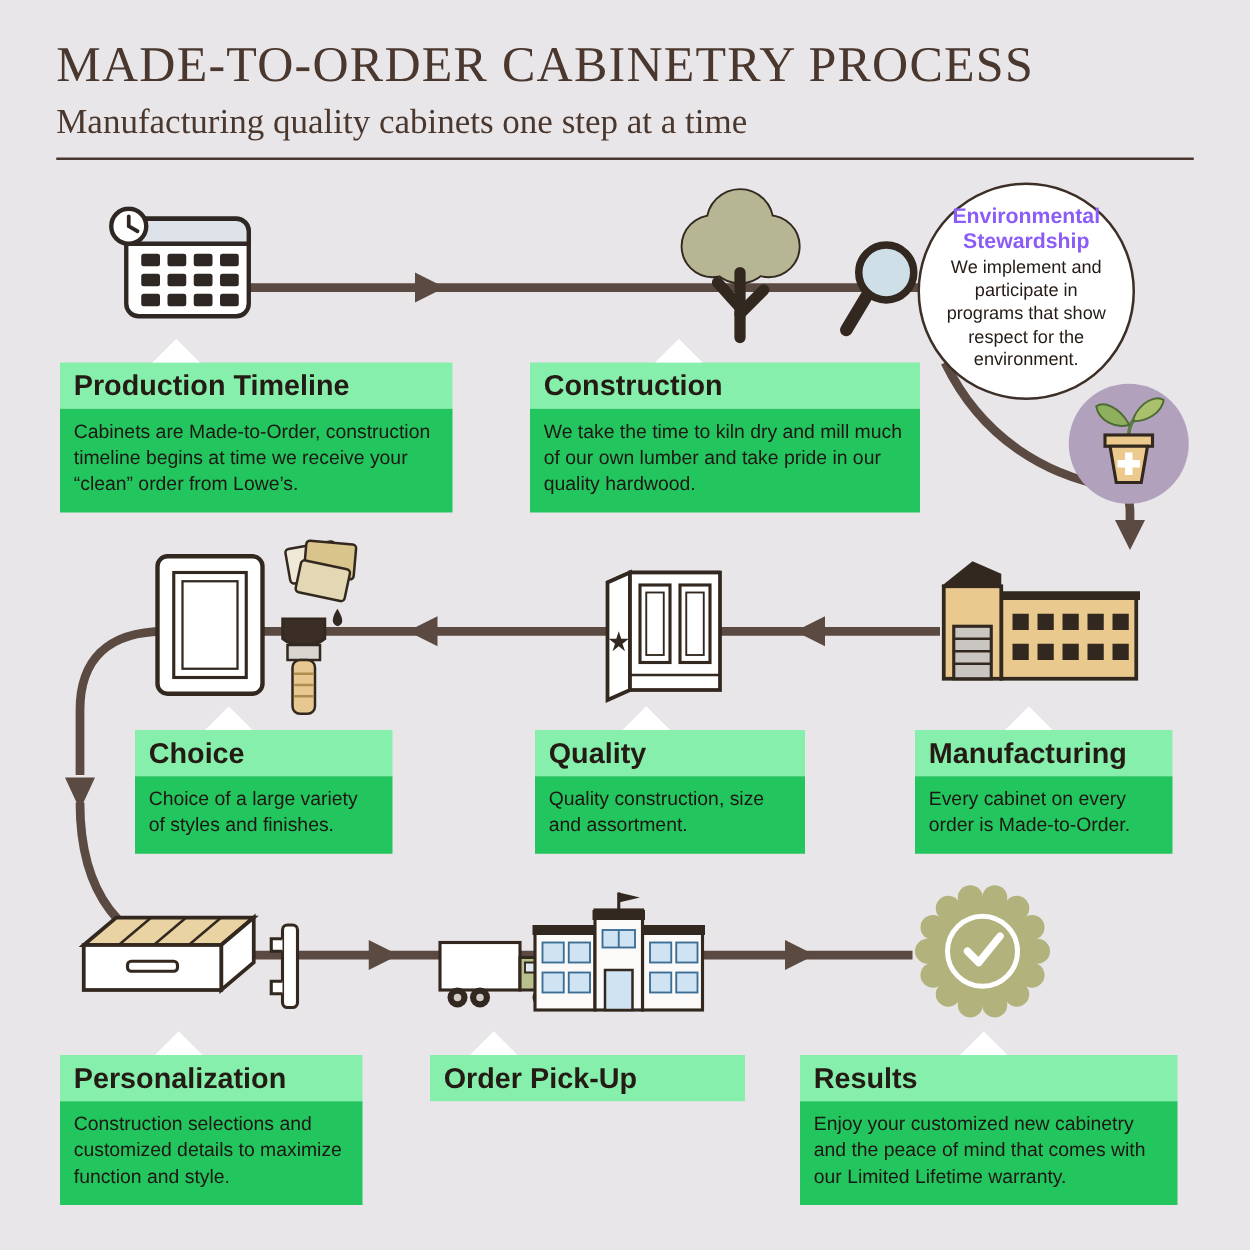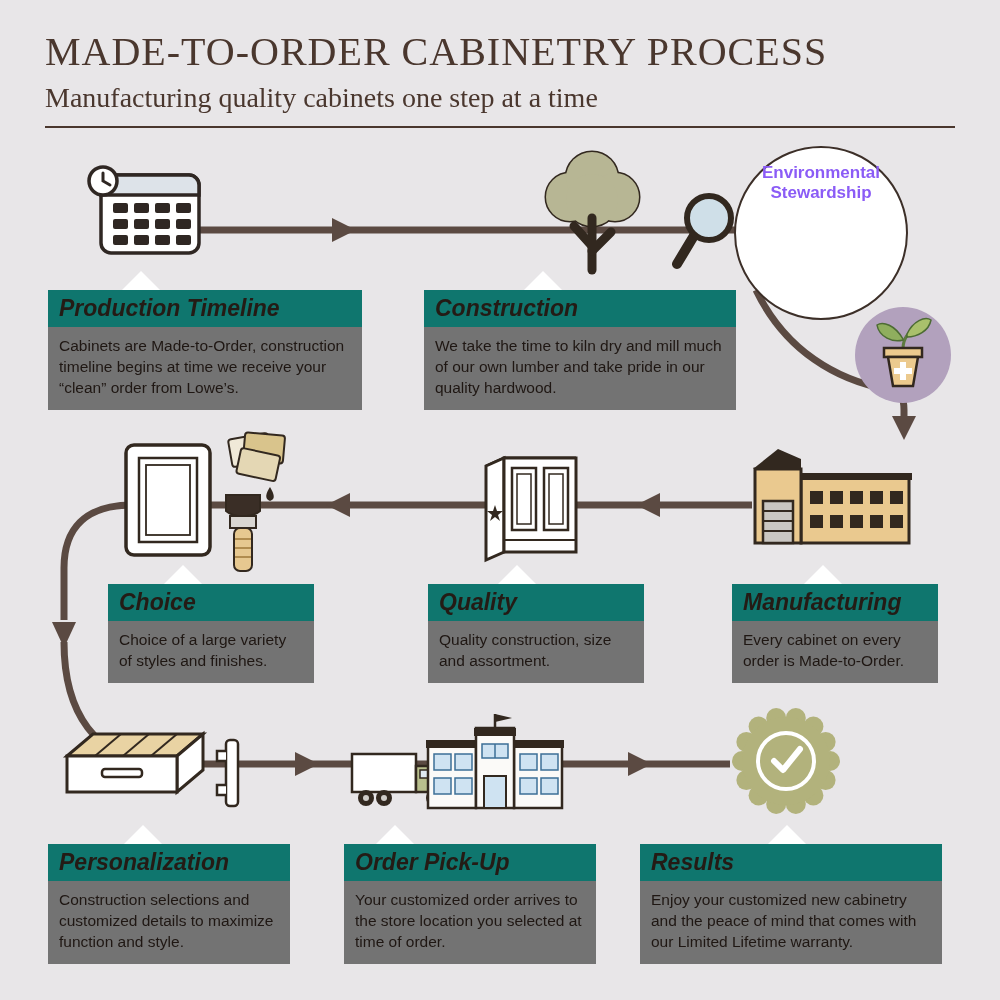--- a/index.html
+++ b/index.html
@@ -26,22 +26,22 @@
   .callout-title{margin:15px 14px 2px;font-size:17px;font-weight:bold;color:#8b5cf6;line-height:1.15;}
   .callout-text{margin:3px 17px;font-size:14.5px;color:#241b15;line-height:1.28;}
 
   
   .plant-badge{left:855px;top:307px;width:96px;height:96px;background:#b2a1bd;}
 
   
   .step-box{position:absolute;z-index:4;}
   .step-pointer{position:absolute;top:-19px;width:0;height:0;
     border-left:19px solid transparent;border-right:19px solid transparent;border-bottom:19px solid #ffffff;}
-  .step-header{background:#0f766e;color:#241b15;font-weight:bold;font-size:23px;padding:5px 11px;font-style:italic;}
-  .step-body{background:#737373;color:#1f1713;font-size:15.5px;line-height:1.36;padding:8px 11px 12px;}
+  .step-header{background:#86efac;color:#241b15;font-weight:bold;font-size:23px;padding:5px 11px;}
+  .step-body{background:#22c55e;color:#1f1713;font-size:15.5px;line-height:1.36;padding:8px 11px 12px;}
 
   .s1{left:48px;top:290px;width:314px;}  .s1 .step-pointer{left:74px;}
   .s2{left:424px;top:290px;width:312px;} .s2 .step-pointer{left:100px;}
   .s3{left:108px;top:584px;width:206px;} .s3 .step-pointer{left:56px;}
   .s4{left:428px;top:584px;width:216px;} .s4 .step-pointer{left:70px;}
   .s5{left:732px;top:584px;width:206px;} .s5 .step-pointer{left:72px;}
   .s6{left:48px;top:844px;width:242px;}  .s6 .step-pointer{left:76px;}
   .s7{left:344px;top:844px;width:252px;} .s7 .step-pointer{left:32px;}
   .s8{left:640px;top:844px;width:302px;} .s8 .step-pointer{left:128px;}
 </style>
@@ -119,20 +119,21 @@
 
   <div class="icon" style="left:665px;top:192px;">
     <svg width="78" height="80" viewBox="0 0 78 80">
       <line x1="30" y1="42" x2="12" y2="72" stroke="#32281f" stroke-width="10" stroke-linecap="round"></line>
       <circle cx="44" cy="26" r="22" fill="#cfdfe8" stroke="#32281f" stroke-width="6"></circle>
     </svg>
   </div>
 
   <div class="callout">
     <div class="callout-title">Environmental Stewardship</div>
+    <div class="callout-text">We implement and participate in programs that show respect for the environment.</div>
   </div>
 
   <div class="badge-circle plant-badge">
     <svg width="96" height="96" viewBox="0 0 96 96">
       <path d="M48 42 C48 30 54 24 64 21" fill="none" stroke="#5d7a40" stroke-width="3"></path>
       <path d="M48 32 C40 18 28 14 22 18 C24 30 38 36 48 33 Z" fill="#8fae5e" stroke="#4c6b33" stroke-width="1.5"></path>
       <path d="M52 27 C58 14 70 9 76 13 C74 24 62 30 52 30 Z" fill="#a9c06c" stroke="#4c6b33" stroke-width="1.5"></path>
       <rect x="29" y="41" width="38" height="9" fill="#ecca8e" stroke="#32281f" stroke-width="2.5"></rect>
       <path d="M33 50 L38 79 H58 L63 50 Z" fill="#ecca8e" stroke="#32281f" stroke-width="2.5"></path>
       <rect x="45" y="55" width="6" height="18" fill="#ffffff"></rect>
@@ -335,21 +336,20 @@
 
   <div class="step-box s6">
     <span class="step-pointer"></span>
     <div class="step-header">Personalization</div>
     <div class="step-body">Construction selections and customized details to maximize function and style.</div>
   </div>
 
   <div class="step-box s7">
     <span class="step-pointer"></span>
     <div class="step-header">Order Pick-Up</div>
-    <div class="step-body">Your customized order arrives to the store location you selected at time of order.</div>
   </div>
 
   <div class="step-box s8">
     <span class="step-pointer"></span>
     <div class="step-header">Results</div>
     <div class="step-body">Enjoy  your customized new cabinetry and the peace of mind that comes with our Limited Lifetime warranty.</div>
   </div>
 
 </div>
 

